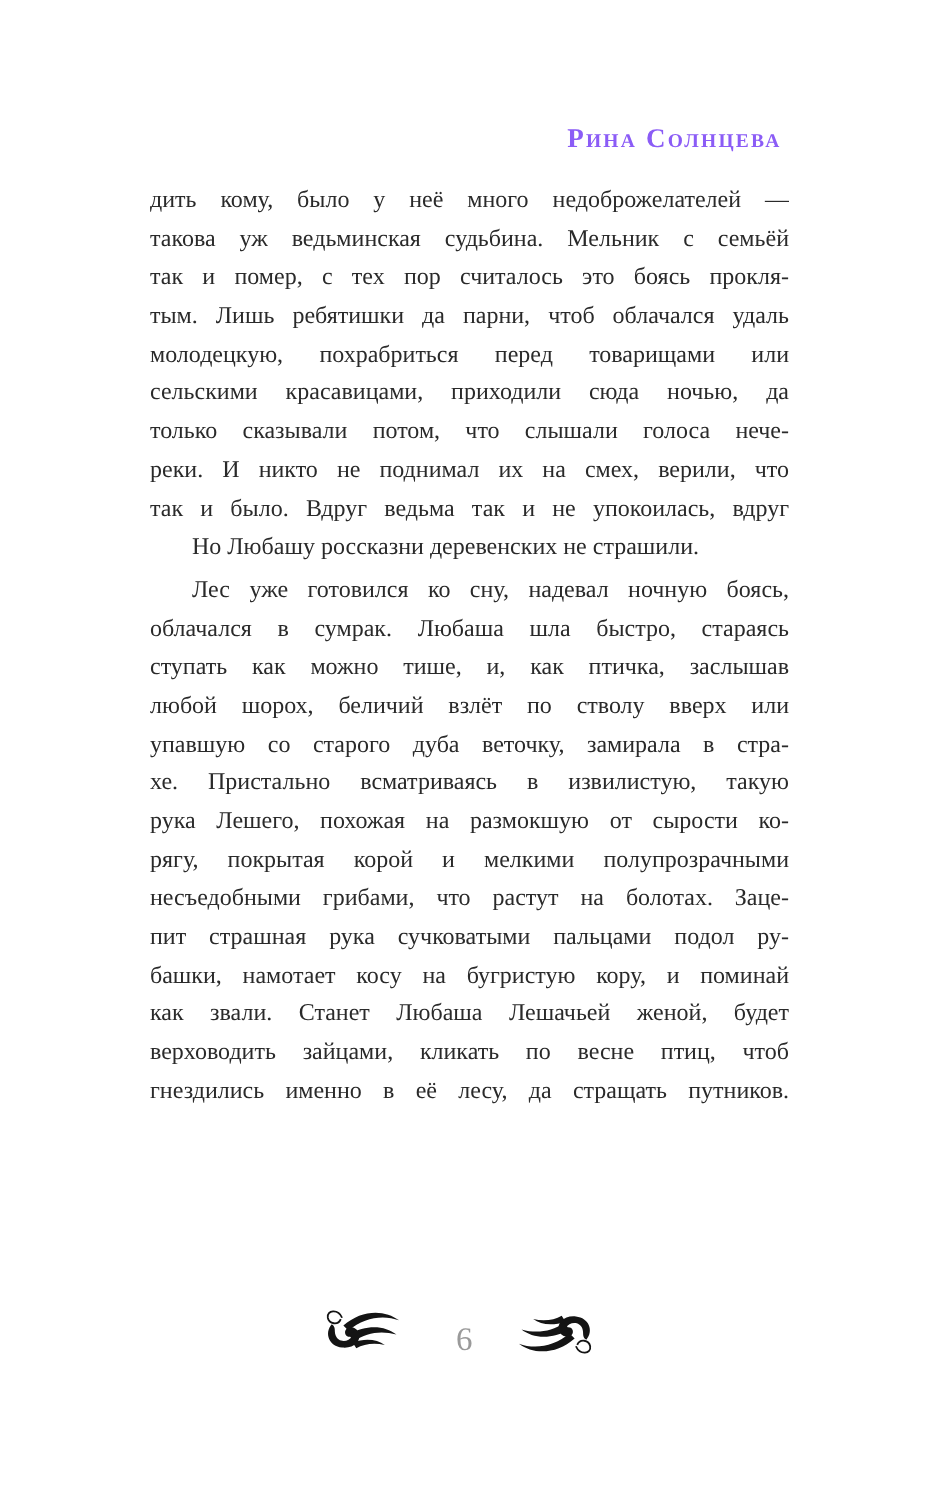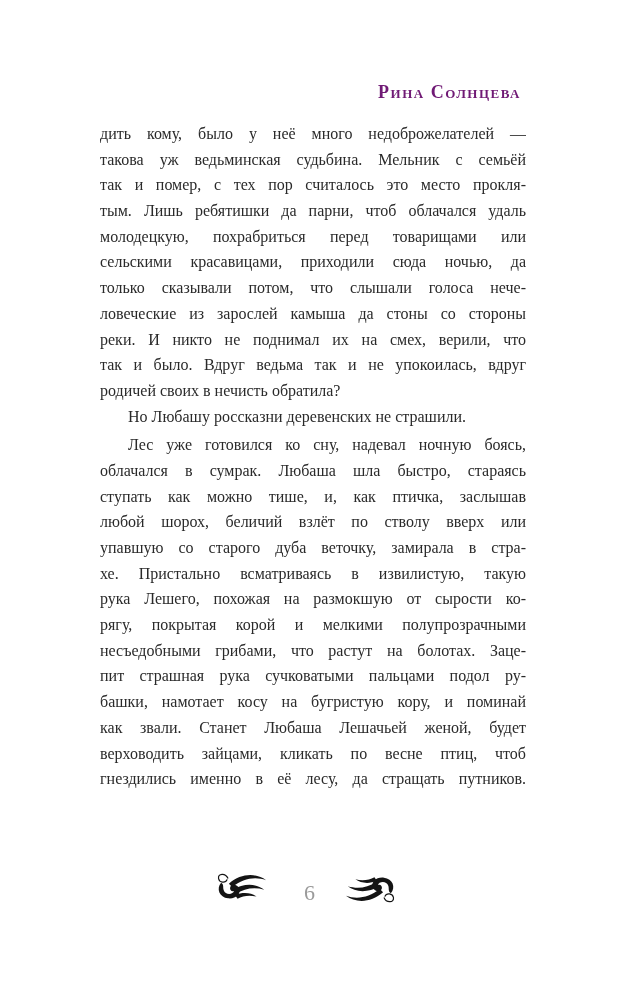--- a/index.html
+++ b/index.html
@@ -16,21 +16,21 @@
     font-family: "Liberation Serif", serif;
   }
   .running-head {
     position: absolute;
     top: 82px;
     right: 98px;
     font-size: 18px;
     font-weight: 600;
     font-variant: small-caps;
     letter-spacing: 1.5px;
-    color: #701a75;
+    color: #8b5cf6;
   }
   .text-block {
     position: absolute;
     left: 100px;
     top: 121px;
     width: 426px;
     color: #2a2a2a;
     font-size: 16px;
   }
   .para { margin: 0; padding: 0; }
@@ -73,29 +73,27 @@
 
 <div class="page">
 
   <div class="running-head">Рина Солнцева</div>
 
   <div class="text-block">
 
     <div class="para">
       <div class="ln j">дить кому, было у неё много недоброжелателей —</div>
       <div class="ln j">такова уж ведьминская судьбина. Мельник с семьёй</div>
-      <div class="ln j">так и помер, с тех пор считалось это место прокля-</div>
+      <div class="ln j">так и помер, с тех пор считалось это боясь прокля-</div>
       <div class="ln j">тым. Лишь ребятишки да парни, чтоб облачался удаль</div>
       <div class="ln j">молодецкую, похрабриться перед товарищами или</div>
       <div class="ln j">сельскими красавицами, приходили сюда ночью, да</div>
       <div class="ln j">только сказывали потом, что слышали голоса нече-</div>
-      <div class="ln j">ловеческие из зарослей камыша да стоны со стороны</div>
       <div class="ln j">реки. И никто не поднимал их на смех, верили, что</div>
       <div class="ln j">так и было. Вдруг ведьма так и не упокоилась, вдруг</div>
-      <div class="ln last">родичей своих в нечисть обратила?</div>
     </div>
 
     <div class="para">
       <div class="ln last indent">Но Любашу россказни деревенских не страшили.</div>
     </div>
 
     <div class="para p3">
       <div class="ln j indent">Лес уже готовился ко сну, надевал ночную боясь,</div>
       <div class="ln j">облачался в сумрак. Любаша шла быстро, стараясь</div>
       <div class="ln j">ступать как можно тише, и, как птичка, заслышав</div>

